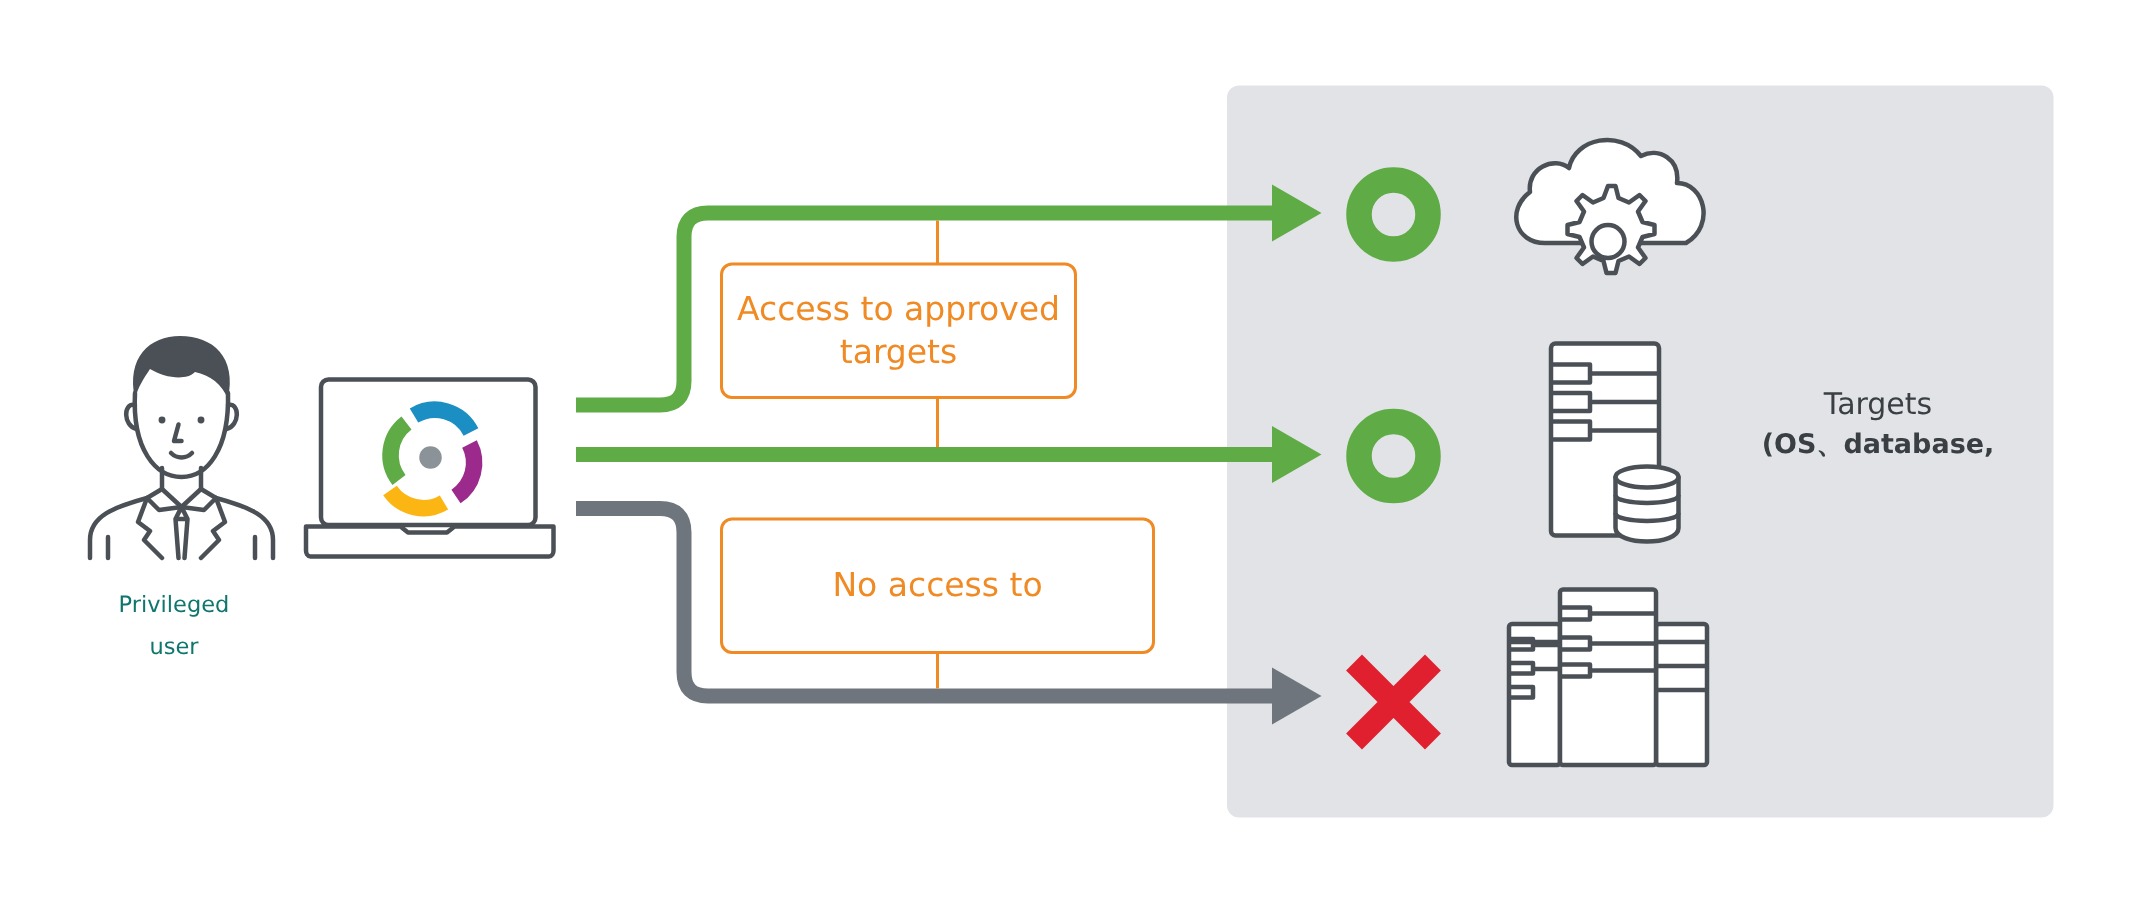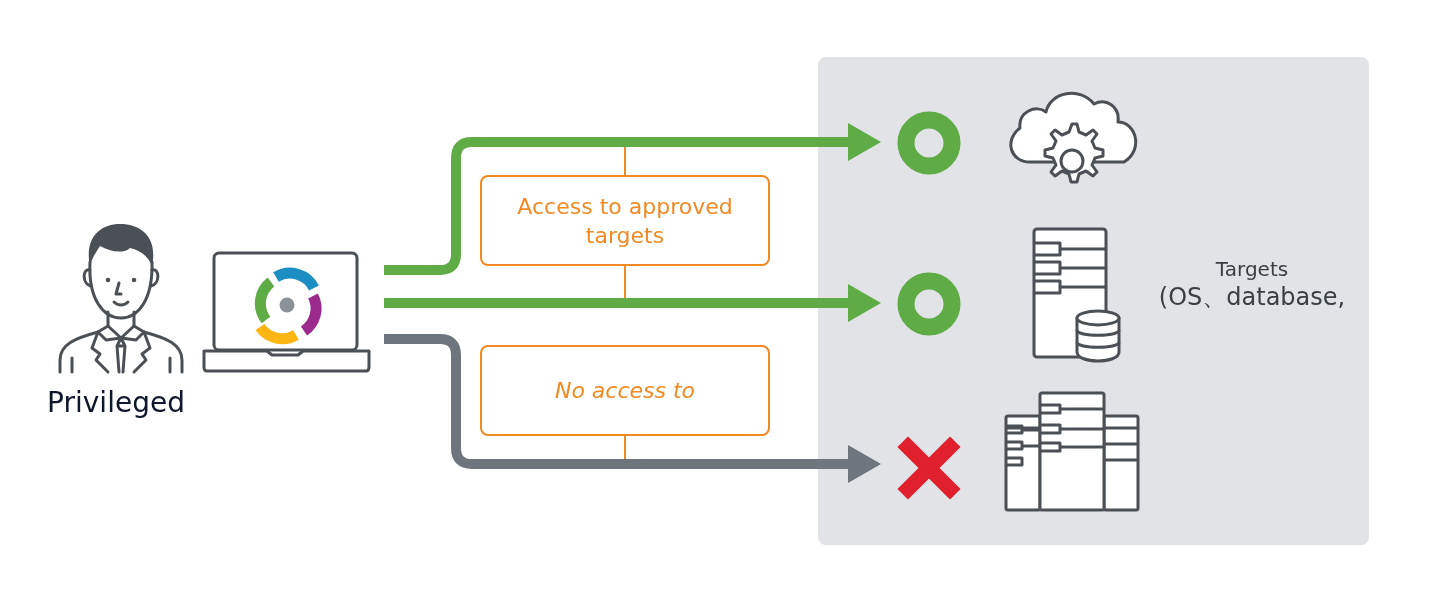--- a/index.html
+++ b/index.html
@@ -1,23 +1,23 @@
 <!DOCTYPE html>
 <html><head>
 <meta charset="utf-8">
 <style>
   html, body { margin: 0; padding: 0; background: #ffffff; }
   body { width: 1432px; height: 603px; position: relative; overflow: hidden; font-family: "DejaVu Sans", "Liberation Sans", sans-serif; }
   .targets-panel { position: absolute; left: 818px; top: 57px; width: 551px; height: 488px; background: #e1e3e6; border-radius: 8px; }
   svg.canvas { position: absolute; left: 0; top: 0; }
   .label-box { position: absolute; border: 2px solid #f08a24; border-radius: 8px; background: #fff; color: #f08a24; font-size: 22px; line-height: 29px; text-align: center; box-sizing: border-box; display: flex; flex-direction: column; justify-content: center; }
-  .user-label { position: absolute; left: 40px; top: 389px; width: 152px; text-align: center; font-size: 28px; line-height: 28px; color: #0f172a; }
+  .user-label { position: absolute; left: 40px; top: 389px; width: 152px; text-align: center; font-size: 15px; line-height: 28px; color: #0f766e; }
   .targets-text { position: absolute; left: 1140px; top: 255px; width: 224px; text-align: center; color: #3a3f44; }
   .targets-title { font-size: 20px; line-height: 28px; }
-  .targets-sub { font-size: 24px; line-height: 28px; }
+  .targets-sub { font-size: 18px; line-height: 28px; font-weight: bold; }
 </style>
 </head>
 <body>
 
 <div class="targets-panel"></div>
 
 <svg class="canvas" width="1432" height="603" viewBox="0 0 1432 603">
 
   <g fill="none" stroke="#4a5055" stroke-width="3" stroke-linejoin="round" stroke-linecap="round">
     <path d="M90,266 C84,238 100,224 120,224 C142,224 158,238 152,266 C148,256 140,250 130,248 C124,254 110,252 100,246 C96,252 92,258 90,266 Z" fill="#4a5055" stroke="none"></path>
@@ -97,29 +97,30 @@
     <rect x="1104" y="416" width="34" height="94" rx="2"></rect>
     <rect x="1040" y="393" width="64" height="117" rx="2"></rect>
     <path d="M1006,428 L1040,428 M1104,428 L1138,428 M1104,444 L1138,444 M1104,460 L1138,460" fill="none"></path>
     <path d="M1006,426 L1022,426 L1022,433 L1006,433 M1006,442 L1022,442 L1022,449 L1006,449 M1006,458 L1022,458 L1022,465 L1006,465" fill="none"></path>
     <path d="M1022,430 L1040,430 M1022,446 L1040,446" fill="none"></path>
     <path d="M1040,405 L1060,405 L1060,413 L1040,413 M1040,425 L1060,425 L1060,433 L1040,433 M1040,443 L1060,443 L1060,451 L1040,451" fill="none"></path>
     <path d="M1060,409 L1104,409 M1060,429 L1104,429 M1060,447 L1104,447" fill="none"></path>
   </g>
 </svg>
 
-<div class="label-box" style="left:480px; top:175px; width:290px; height:91px;">
+<div class="label-box" style="left:480px; top:175px; width:238px; height:91px;">
   <span>Access to approved</span>
   <span>targets</span>
 </div>
 
-<div class="label-box" style="left:480px; top:345px; width:290px; height:91px;font-style:italic;">
+<div class="label-box" style="left:480px; top:345px; width:290px; height:91px;">
   <span>No access to</span>
 </div>
 
 <div class="user-label">
   <div>Privileged</div>
+  <div>user</div>
 </div>
 
 <div class="targets-text">
   <div class="targets-title">Targets</div>
   <div class="targets-sub">(OS、database,</div>
 </div>
 
 </body></html>

